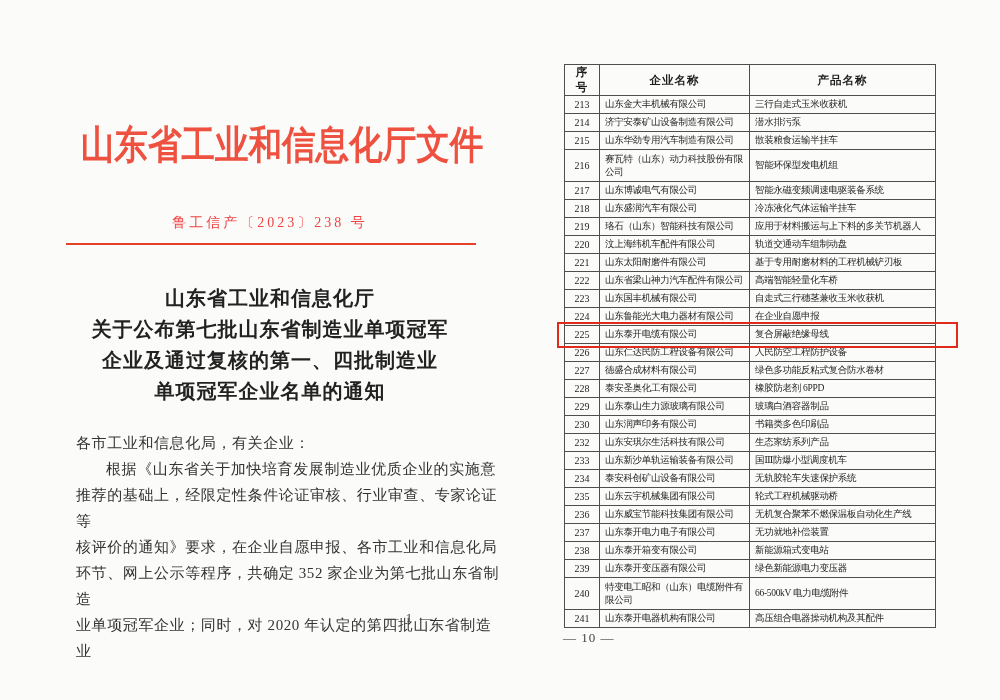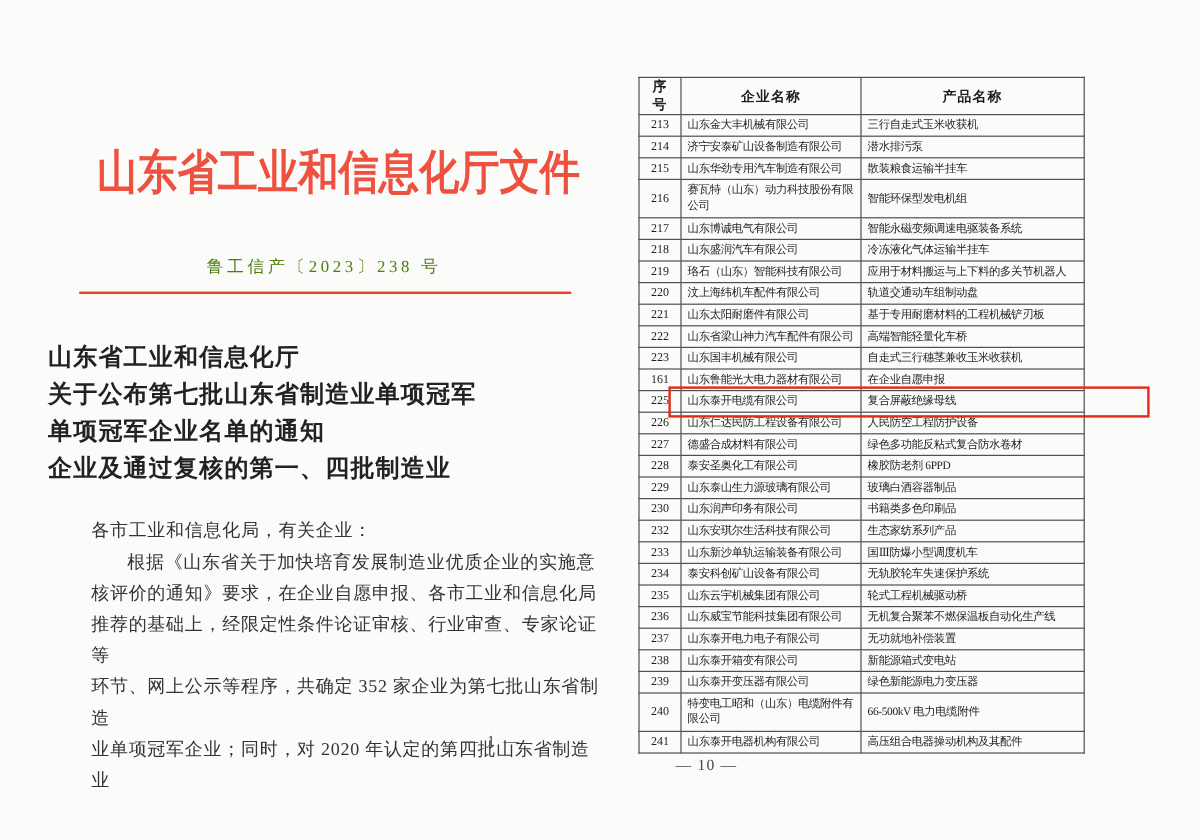--- a/index.html
+++ b/index.html
@@ -15,44 +15,44 @@
   
   .banner {
     position: absolute; left: 50px; top: 120px; width: 440px;
     font-size: 39px; font-weight: bold; color: #ee5140;
     text-align: center; white-space: nowrap;
     transform: scaleX(0.86); transform-origin: 50% 50%;
     letter-spacing: 0px; line-height: 50px;
   }
   .doc-number {
     position: absolute; left: 55px; top: 214px; width: 430px;
-    text-align: center; font-size: 14px; letter-spacing: 3px; color: #4d7c0f;
+    text-align: center; font-size: 14px; letter-spacing: 3px; color: #ef4444;
   }
   .red-rule {
     position: absolute; left: 66px; top: 243px; width: 410px; height: 2px;
     background: #e4402a;
   }
   .doc-title {
     position: absolute; left: 40px; top: 283px; width: 460px;
-    font-weight: bold; font-size: 20px;
+    text-align: center; font-weight: bold; font-size: 20px;
     line-height: 31px; color: #222; letter-spacing: 1px;
   }
   .doc-body {
     position: absolute; left: 76px; top: 430px; width: 424px;
     font-size: 15px; line-height: 26px; letter-spacing: 0.6px; color: #333;
   }
   .doc-body .indent { text-indent: 2em; }
   .pagenum-left {
     position: absolute; left: 340px; top: 610px; width: 140px;
     text-align: center; font-size: 13px; color: #444; letter-spacing: 2px;
   }
 
   
   .champ-table {
-    position: absolute; left: 532px; top: 64px;
+    position: absolute; left: 564px; top: 64px;
     border-collapse: collapse; table-layout: fixed;
     font-size: 9.5px; letter-spacing: -0.3px; color: #1e1e1e;
     background: transparent;
   }
   .champ-table col.c-serial  { width: 35px; }
   .champ-table col.c-company { width: 150px; }
   .champ-table col.c-product { width: 186px; }
   .champ-table th, .champ-table td {
     border: 1px solid #4f4f4f;
     padding: 0 5px;
@@ -81,29 +81,29 @@
 
 <div class="scan">
 
   <div class="banner">山东省工业和信息化厅文件</div>
   <div class="doc-number">鲁工信产〔2023〕238 号</div>
   <div class="red-rule"></div>
 
   <div class="doc-title">
     <div>山东省工业和信息化厅</div>
     <div>关于公布第七批山东省制造业单项冠军</div>
+    <div>企业及通过复核的第一、四批制造业</div>
     <div>单项冠军企业名单的通知</div>
-    <div>企业及通过复核的第一、四批制造业</div>
   </div>
 
   <div class="doc-body">
     <div>各市工业和信息化局，有关企业：</div>
     <div class="indent">根据《山东省关于加快培育发展制造业优质企业的实施意</div>
+    <div>推荐的基础上，经限定性条件论证审核、行业审查、专家论证等</div>
     <div>核评价的通知》要求，在企业自愿申报、各市工业和信息化局</div>
-    <div>推荐的基础上，经限定性条件论证审核、行业审查、专家论证等</div>
     <div>环节、网上公示等程序，共确定 352 家企业为第七批山东省制造</div>
     <div>业单项冠军企业；同时，对 2020 年认定的第四批山东省制造业</div>
   </div>
 
   <div class="pagenum-left">— 1 —</div>
 
   <table class="champ-table">
     <colgroup>
       <col class="c-serial">
         <col class="c-company">
@@ -166,21 +166,21 @@
           <td>222</td>
           <td>山东省梁山神力汽车配件有限公司</td>
           <td>高端智能轻量化车桥</td>
         </tr>
         <tr>
           <td>223</td>
           <td>山东国丰机械有限公司</td>
           <td>自走式三行穗茎兼收玉米收获机</td>
         </tr>
         <tr>
-          <td>161</td>
+          <td>224</td>
           <td>山东鲁能光大电力器材有限公司</td>
           <td>在企业自愿申报</td>
         </tr>
         <tr class="highlight">
           <td>225</td>
           <td>山东泰开电缆有限公司</td>
           <td>复合屏蔽绝缘母线</td>
         </tr>
         <tr>
           <td>226</td>

